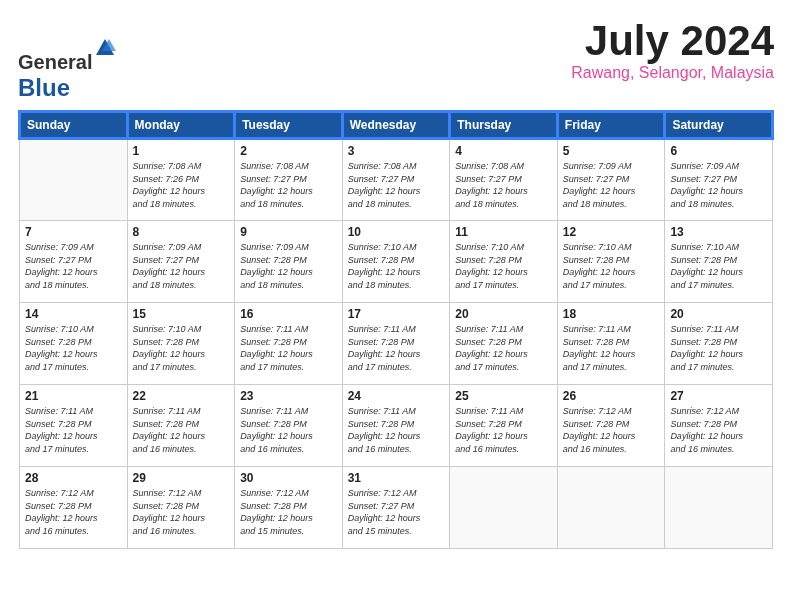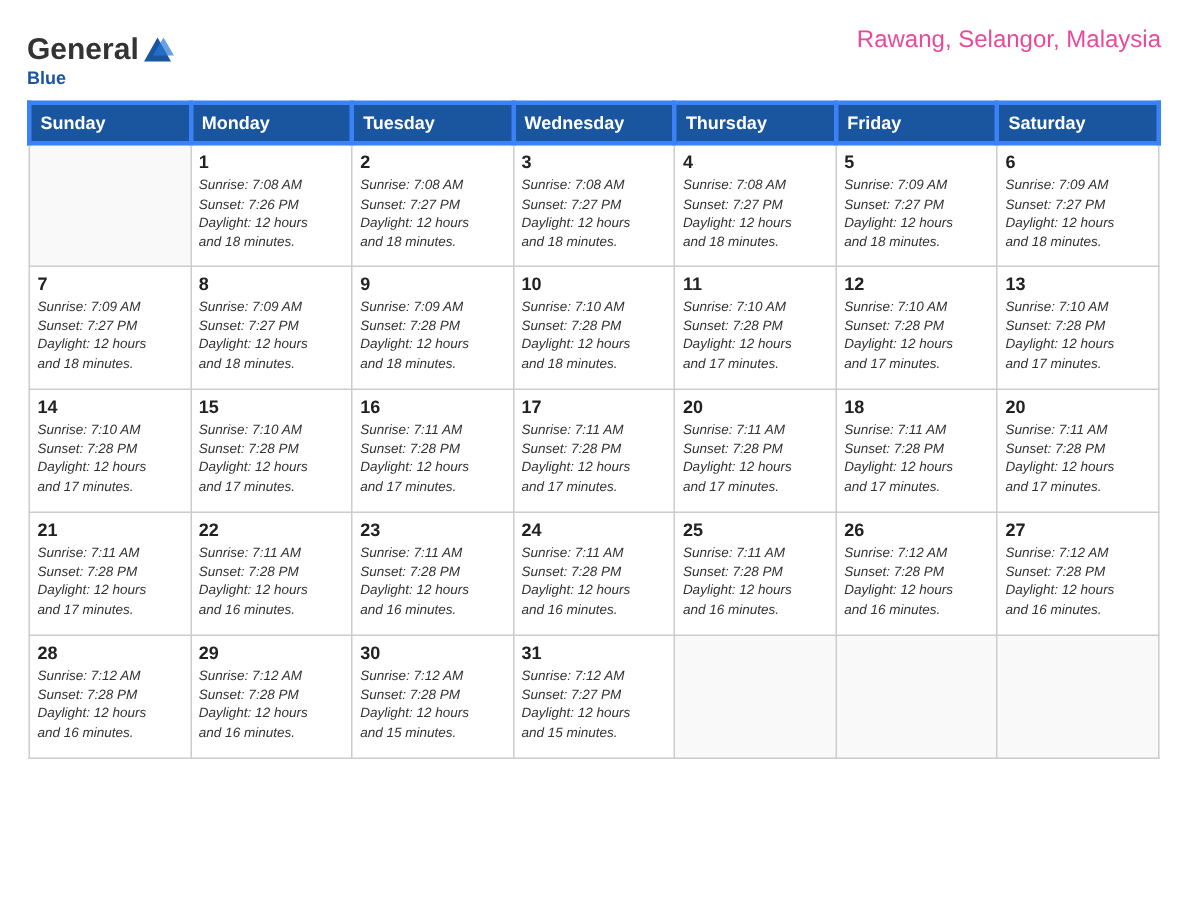--- a/index.html
+++ b/index.html
@@ -29,23 +29,24 @@
       padding-top: 4px;
     }
     .logo-text {
       display: flex;
       align-items: center;
     }
     .logo-general {
       font-size: 20px;
       font-weight: bold;
       color: #333;
+      margin-top: 29px;
     }
     .logo-blue {
-      font-size: 12px;
+      font-size: 24px;
       font-weight: bold;
       color: #1a56a0;
     }
     .logo-icon {
       width: 22px;
       height: 22px;
       margin-left: 2px;
     }
     .title-area {
       text-align: right;
@@ -109,20 +110,21 @@
       <div class="logo-text">
         <span class="logo-general">General</span>
         <svg class="logo-icon" viewBox="0 0 22 22">
           <polygon points="11,2 20,18 2,18" fill="#1a56a0"></polygon>
           <polygon points="15,2 22,14 8,14" fill="#2a7ad4" opacity="0.7"></polygon>
         </svg>
       </div>
       <span class="logo-blue">Blue</span>
     </div>
     <div class="title-area">
+      <div class="month-title">July 2024</div>
       <div class="location">Rawang, Selangor, Malaysia</div>
     </div>
   </div>
 
   <table class="calendar">
     <thead>
       <tr>
       <th>Sunday</th>
           <th>Monday</th>
           <th>Tuesday</th>

